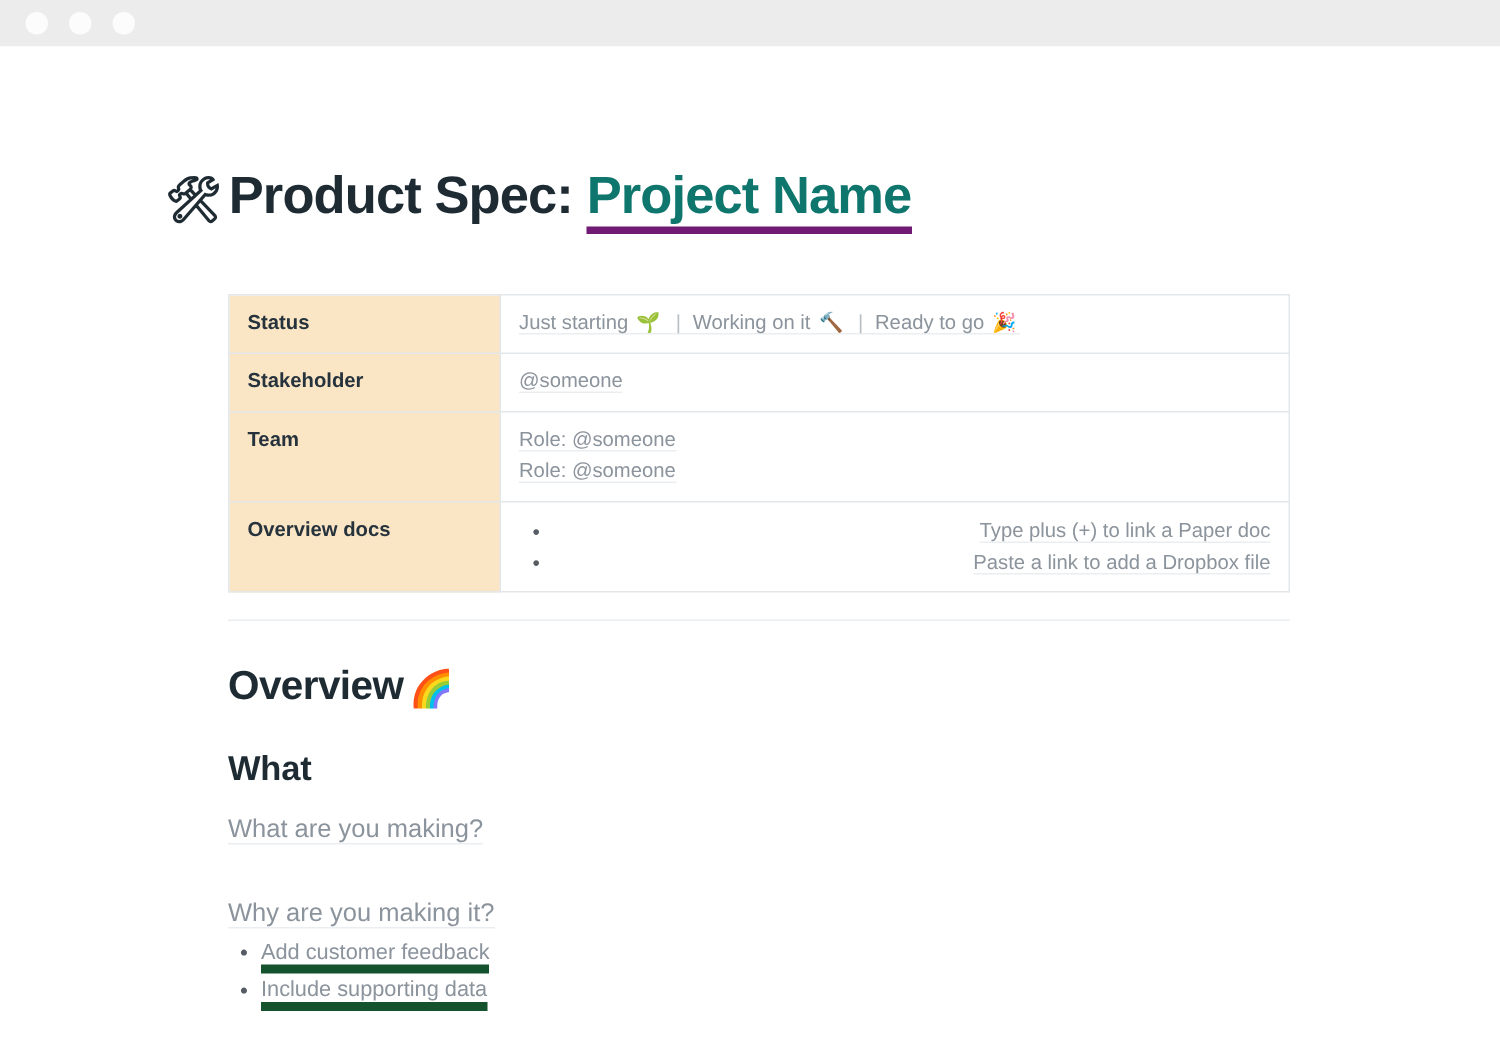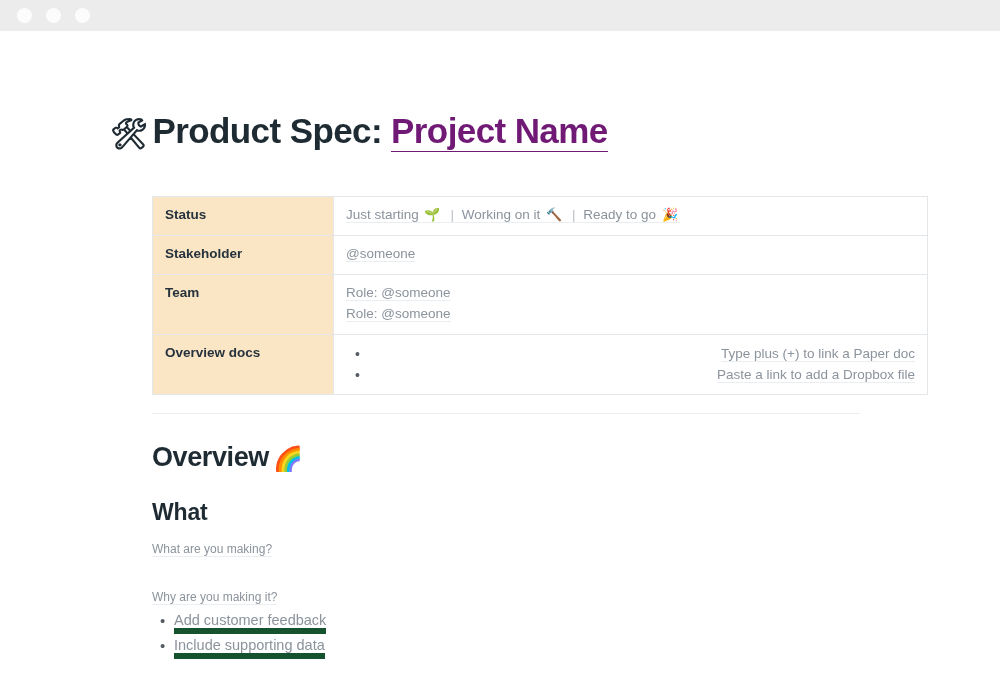--- a/index.html
+++ b/index.html
@@ -56,29 +56,29 @@
     line-height: 1.18;
     white-space: nowrap;
     margin-left: -42px;
   }
   .title-emoji {
     font-size: 30px;
     vertical-align: -1px;
     margin-right: 5px;
   }
   .title-placeholder {
-    color: #701a75;
-    border-bottom: 1px solid #701a75;
+    color: #0f766e;
+    border-bottom: 5px solid #701a75;
     padding-bottom: 1px;
   }
 
   
   .spec-table {
     margin-top: 45px;
-    width: 776px;
+    width: 708px;
     border-collapse: collapse;
     table-layout: fixed;
     border: 1px solid #e4e7ea;
   }
   .spec-table td {
     border: 1px solid #e4e7ea;
     vertical-align: top;
     padding: 8px 12px 9px 12px;
     font-size: 13.5px;
     line-height: 1.54;
@@ -152,21 +152,21 @@
   .h-sub {
     margin: 23px 0 0 0;
     font-size: 23px;
     font-weight: bold;
     color: #1e2b33;
     letter-spacing: -0.15px;
     line-height: 1.3;
   }
   .body-ph {
     margin: 12px 0 0 0;
-    font-size: 12px;
+    font-size: 17px;
     color: #8b939c;
     line-height: 1.5;
   }
   .body-ph span.ph-underline {
     border-bottom: 1px solid #ebeef0;
   }
   .ph-list {
     margin: 2px 0 0 0;
     padding-left: 22px;
     list-style: none;

